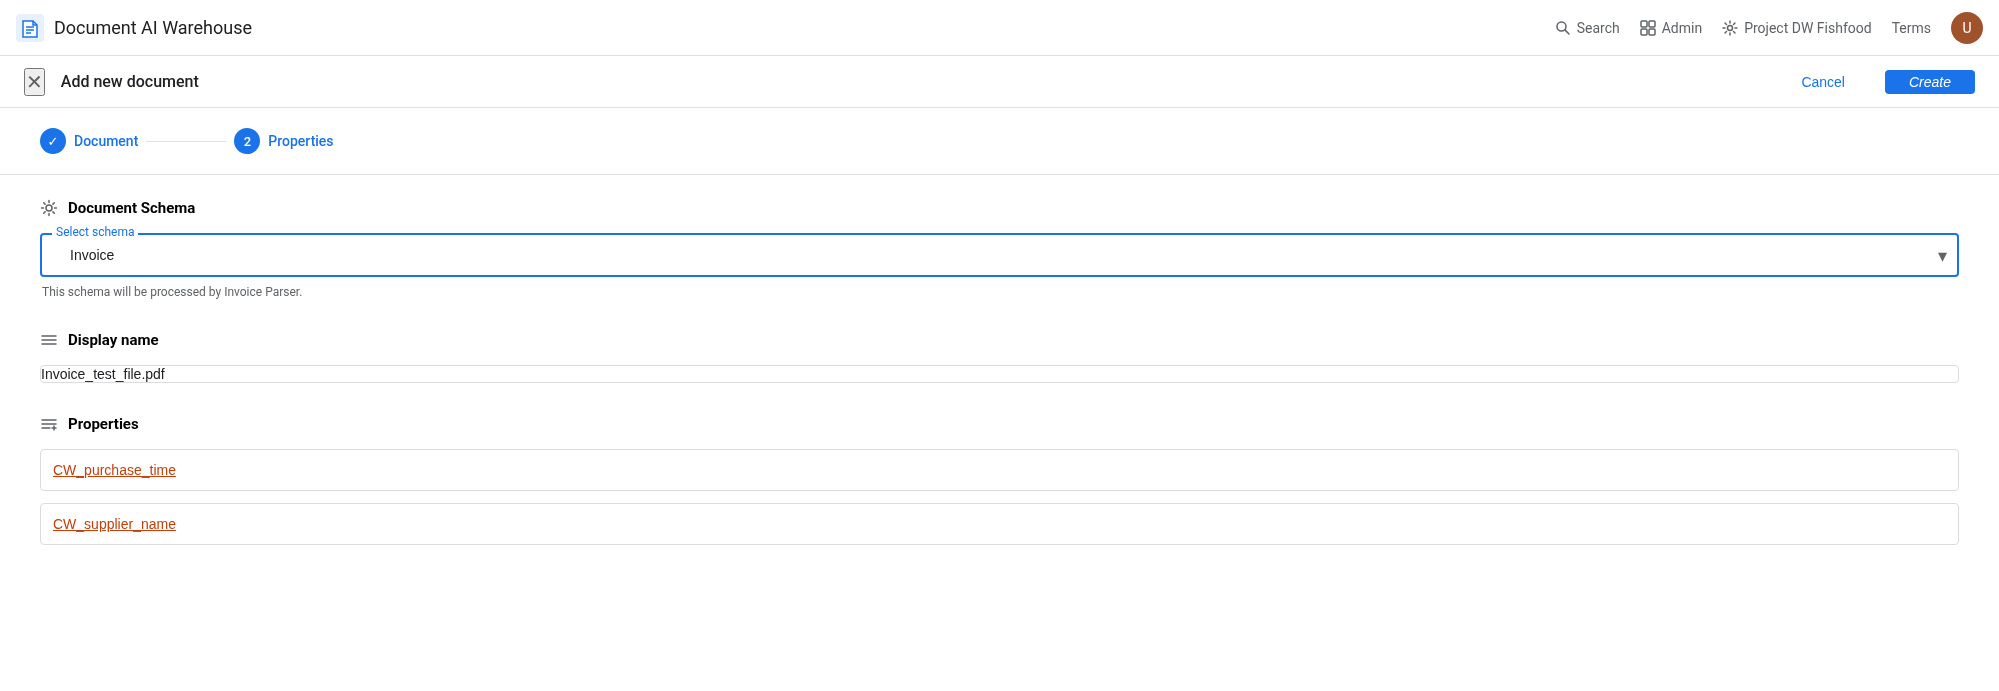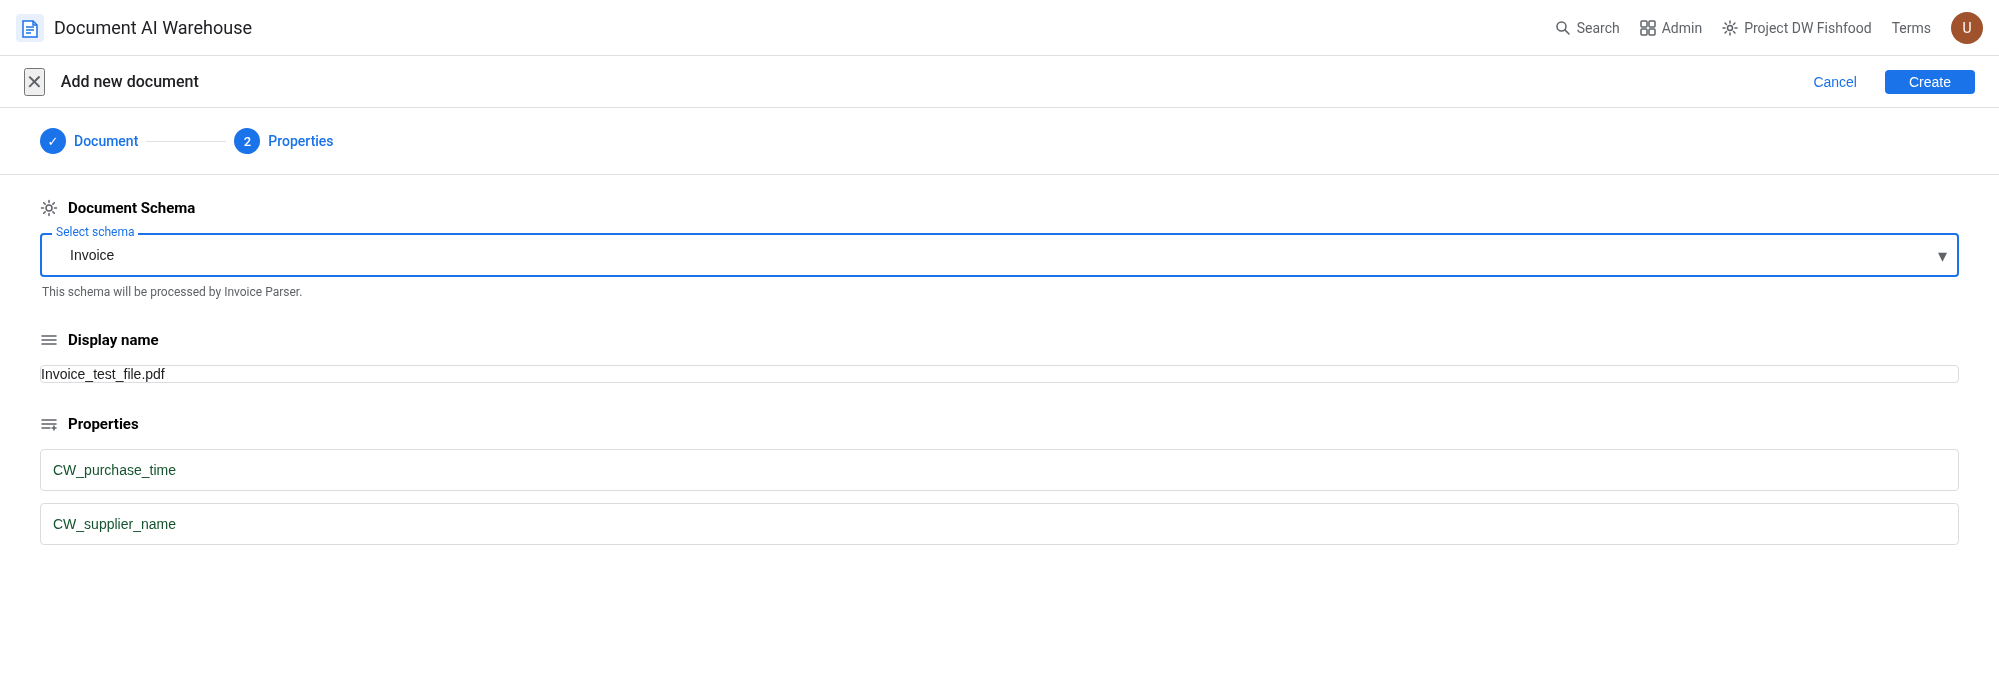--- a/index.html
+++ b/index.html
@@ -73,40 +73,41 @@
     }
     .sub-header-title {
       font-size: 16px;
       font-weight: 500;
       color: #202124;
       flex: 1;
     }
     .sub-header-actions {
       display: flex;
       align-items: center;
-      gap: 12px;
+      gap: 24px;
     }
     .btn-cancel {
       background: none;
       border: none;
       cursor: pointer;
       font-size: 14px;
       color: #1a73e8;
       padding: 8px 16px;
       border-radius: 4px;
     }
     .btn-create {
       background: #1a73e8;
       border: none;
       cursor: pointer;
       font-size: 14px;
       color: #fff;
       padding: 4px 24px;
       border-radius: 4px;
       font-weight: 500;
+      font-style: italic;
     }
 
     
     .stepper {
       display: flex;
       align-items: center;
       padding: 20px 40px;
       gap: 0;
       border-bottom: 1px solid #e0e0e0;
     }
@@ -214,24 +215,25 @@
       background: #fff;
       outline: none;
     }
 
     .field-input-plain {
       width: 100%;
       padding: 12px;
       border: 1px solid #dadce0;
       border-radius: 4px;
       font-size: 14px;
-      color: #14532d;
+      color: #c2410c;
       background: #fff;
       outline: none;
       margin-bottom: 12px;
+      text-decoration: underline;
     }
   </style>
 </head>
 <body>
 
 <nav class="top-nav">
   <div class="nav-logo">
     <svg class="nav-logo-icon" viewBox="0 0 28 28" fill="none" xmlns="http://www.w3.org/2000/svg">
       <rect width="28" height="28" rx="4" fill="#e8f0fe"></rect>
       <path d="M7 7h10l4 4v12H7V7z" fill="#fff" stroke="#1a73e8" stroke-width="1.5"></path>

